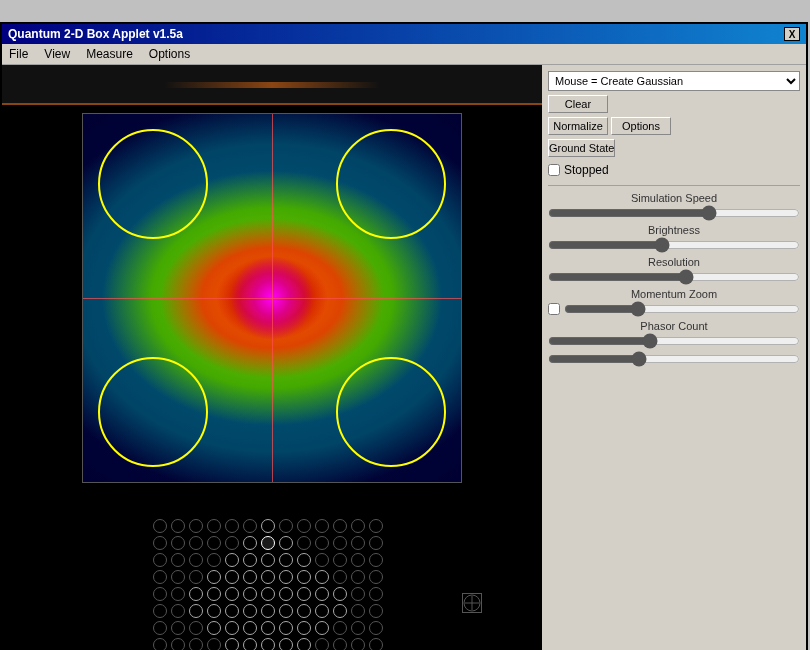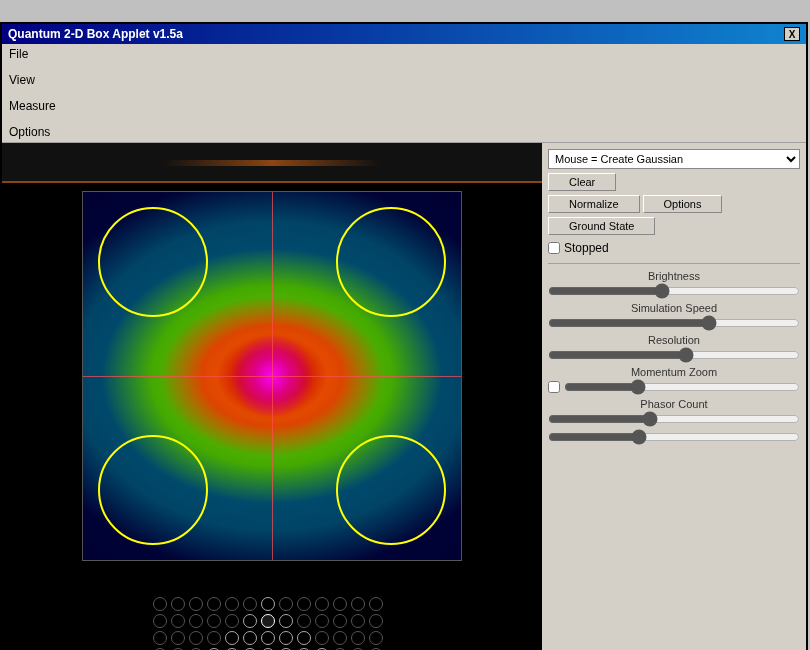--- a/index.html
+++ b/index.html
@@ -40,21 +40,20 @@
       display: flex;
       align-items: center;
       justify-content: center;
     }
     .menu-bar {
       background: #d4d0c8;
       padding: 2px 4px;
       display: flex;
       gap: 10px;
       border-bottom: 1px solid #a0a0a0;
-      flex-direction: column;
     }
     .menu-item {
       cursor: pointer;
       padding: 1px 3px;
       font-size: 12px;
     }
     .main-content {
       display: flex;
       height: calc(648px - 40px);
     }
@@ -162,21 +161,21 @@
       background: white;
       border: 1px solid #888;
       padding: 2px;
     }
     .btn {
       background: #d4d0c8;
       border: 1px solid #888;
       border-top-color: #fff;
       border-left-color: #fff;
       font-size: 11px;
-      padding: 2px 20px;
+      padding: 2px 0;
       cursor: pointer;
       display: inline-block;
       min-width: 60px;
     }
     .btn-row {
       display: flex;
       gap: 3px;
       flex-wrap: wrap;
     }
     .checkbox-row {
@@ -445,30 +444,30 @@
       </div>
 
       <div class="checkbox-row">
         <input type="checkbox" class="checkbox-small" style="">
         <label>Stopped</label>
       </div>
 
       <div class="section-divider"></div>
 
       <div class="slider-section">
+        <div class="slider-label">Simulation Speed</div>
+        <div class="slider-row">
+          <input type="range" min="0" max="100" value="65" style="">
+        </div>
+      </div>
+
+      <div class="slider-section">
         <div class="slider-label">Brightness</div>
         <div class="slider-row">
           <input type="range" min="0" max="100" value="45" style="">
-        </div>
-      </div>
-
-      <div class="slider-section">
-        <div class="slider-label">Simulation Speed</div>
-        <div class="slider-row">
-          <input type="range" min="0" max="100" value="65" style="">
         </div>
       </div>
 
       <div class="slider-section">
         <div class="slider-label">Resolution</div>
         <div class="slider-row">
           <input type="range" min="0" max="100" value="55" style="">
         </div>
       </div>
 

